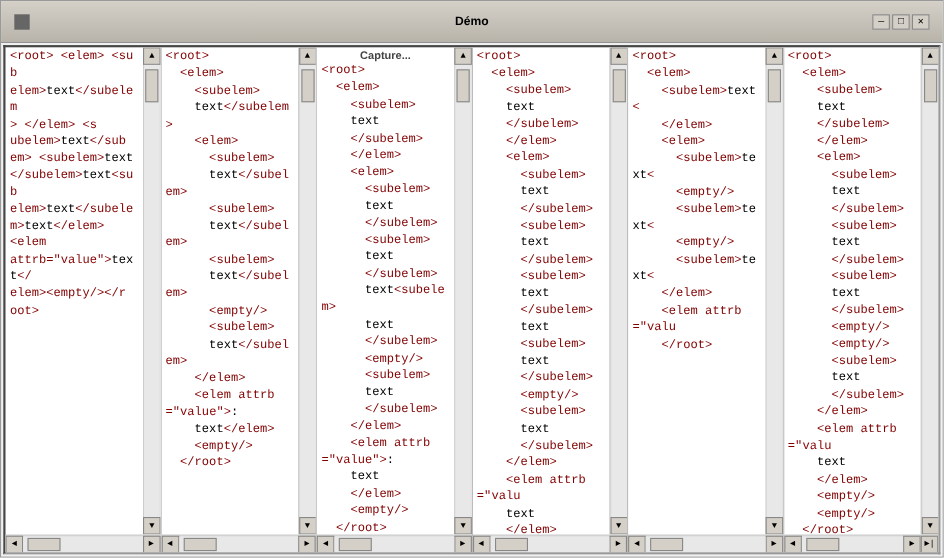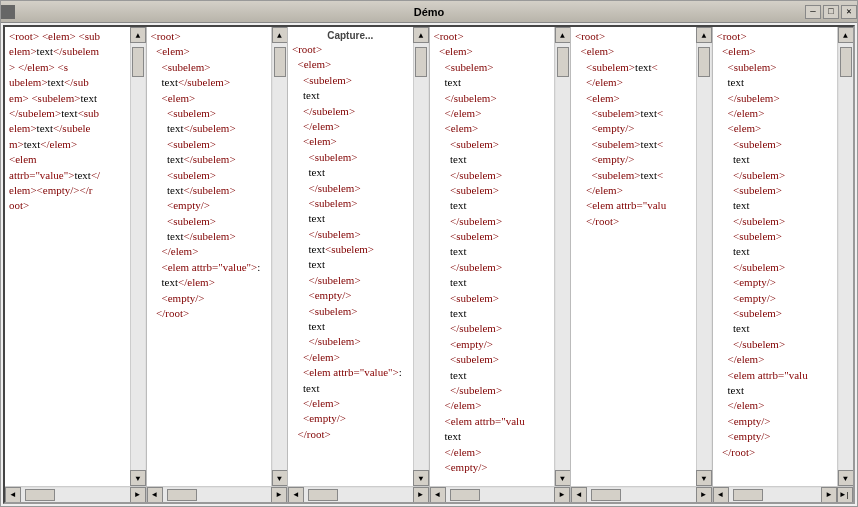--- a/index.html
+++ b/index.html
@@ -12,25 +12,25 @@
     .window {
       width: 858px;
       height: 507px;
       background: #f0f0f0;
       border: 1px solid #999;
       display: flex;
       flex-direction: column;
     }
     .title-bar {
       background: linear-gradient(to bottom, #d4d0c8, #b8b4aa);
-      height: 22px;
+      height: 38px;
       display: flex;
       align-items: center;
       justify-content: space-between;
-      padding: 0 0;
+      padding: 0 12px;
       border-bottom: 1px solid #888;
     }
     .title-bar-left {
       display: flex;
       align-items: center;
       gap: 4px;
     }
     .title-bar-icon {
       width: 14px;
       height: 14px;
@@ -74,21 +74,21 @@
       margin: 2px;
     }
     .pane-scroll-area {
       flex: 1;
       overflow-y: hidden;
       overflow-x: hidden;
       padding: 2px 4px;
       position: relative;
     }
     .xml-text {
-      font-family: Liberation Serif, serif;
+      font-family: Liberation Mono, monospace;
       font-size: 11px;
       color: #000;
       white-space: pre-wrap;
       word-break: break-all;
       line-height: 1.4;
     }
     .xml-text .tag { color: #800000; }
     .scrollbar-v {
       width: 16px;
       background: #e0e0e0;

